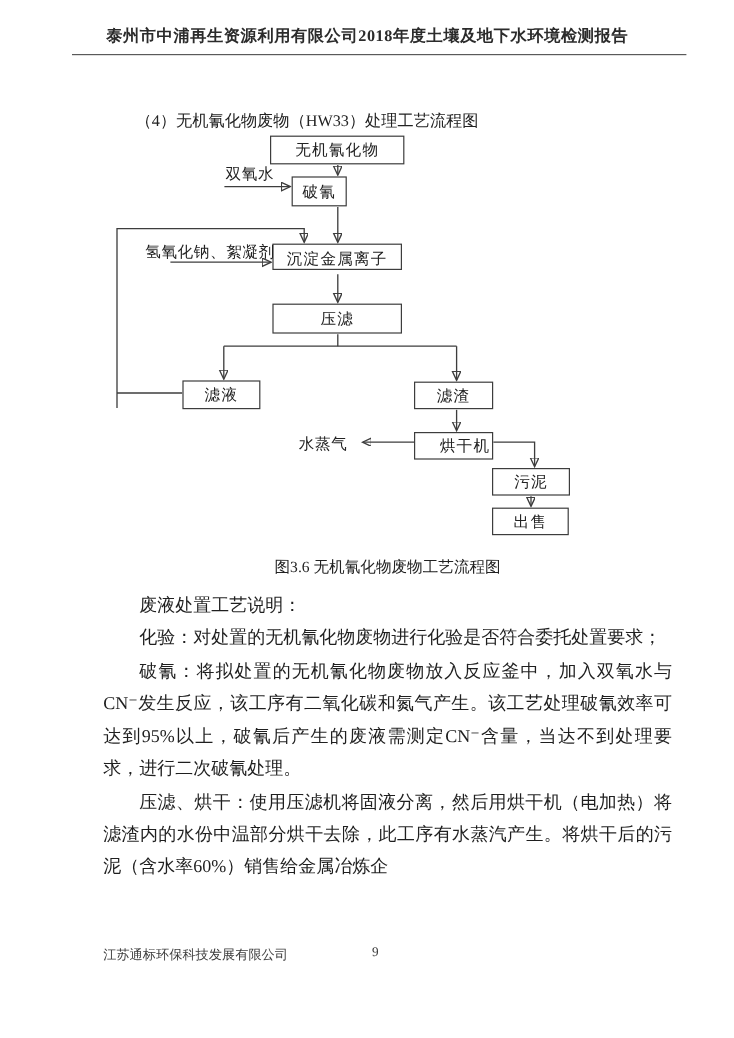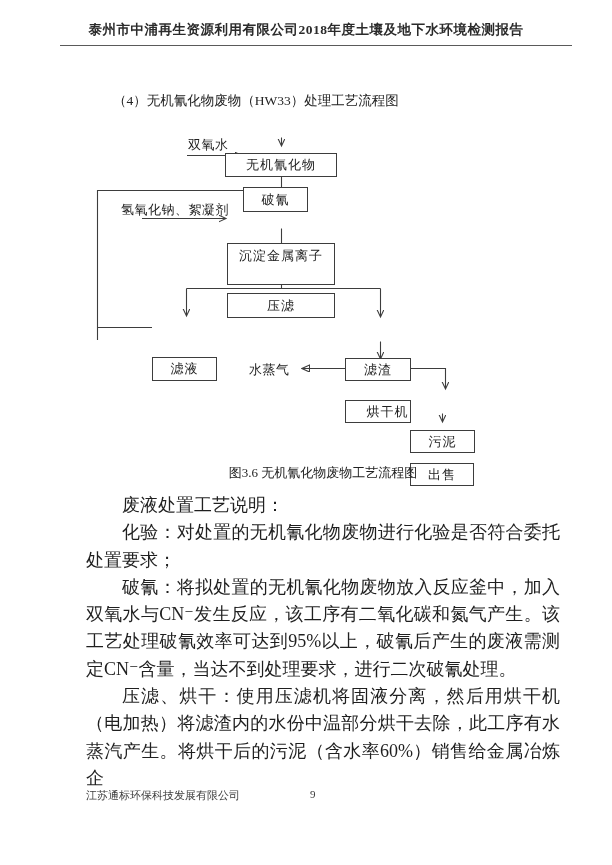--- a/index.html
+++ b/index.html
@@ -39,21 +39,20 @@
   .fc-svg path { stroke: #3d3d3d; stroke-width: 1.1; fill: none; }
   .fc-box {
     position: absolute;
     border: 1.1px solid #3d3d3d;
     background: #ffffff;
     font-size: 13px;
     color: #222222;
     text-align: center;
     box-sizing: border-box;
     letter-spacing: 1px;
-    margin-top: 40px;
   }
   .fc-label {
     position: absolute;
     font-size: 13px;
     color: #222222;
     white-space: nowrap;
     letter-spacing: 0.5px;
   }
   .figure-caption {
     position: absolute;
@@ -61,21 +60,21 @@
     text-align: center;
     font-size: 13px;
     color: #222222;
   }
   .body-text {
     position: absolute;
     top: 492px; left: 86px; width: 474px;
   }
   .body-text p {
     margin: 0;
-    font-size: 18px;
+    font-size: 15px;
     line-height: 27.3px;
     text-indent: 2em;
     text-align: justify;
     color: #1f1f1f;
   }
   .footer {
     position: absolute;
     top: 788px; left: 86px; width: 474px;
     font-size: 11px;
     color: #3c3c3c;
@@ -114,22 +113,22 @@
       <path d="M186.5,288.5 L380.5,288.5"></path>
       <path d="M186.5,288.5 L186.5,315.5" marker-end="url(#arr)"></path>
       <path d="M380.5,288.5 L380.5,316.5" marker-end="url(#arr)"></path>
       <path d="M380.5,341.5 L380.5,358.5" marker-end="url(#arr)"></path>
       <path d="M345,368.5 L302.5,368.5" marker-end="url(#arr)"></path>
       <path d="M411,368.5 L445.5,368.5 L445.5,388.5" marker-end="url(#arr)"></path>
       <path d="M442.5,413.5 L442.5,421.5" marker-end="url(#arr)"></path>
     </svg>
 
     <div class="fc-box" style="left:225px; top:113px; width:112px; height:24px; line-height:22px;">无机氰化物</div>
-    <div class="fc-box" style="left:243px; top:147px; width:65px; height:25px; line-height:23px;font-family:Liberation Serif, serif;">破氰</div>
-    <div class="fc-box" style="left:227px; top:203px; width:108px; height:42px; line-height:23px;">沉淀金属离子</div>
+    <div class="fc-box" style="left:243px; top:147px; width:46px; height:25px; line-height:23px;font-family:Liberation Serif, serif;">破氰</div>
+    <div class="fc-box" style="left:227px; top:203px; width:108px; height:22px; line-height:23px;">沉淀金属离子</div>
     <div class="fc-box" style="left:227px; top:253px; width:108px; height:25px; line-height:23px;">压滤</div>
     <div class="fc-box" style="left:152px; top:317px; width:65px; height:24px; line-height:22px;">滤液</div>
     <div class="fc-box" style="left:345px; top:318px; width:66px; height:23px; line-height:21px;">滤渣</div>
     <div class="fc-box" style="left:345px; top:360px; width:66px; height:23px; line-height:21px;padding-left:19px;">烘干机</div>
     <div class="fc-box" style="left:410px; top:390px; width:65px; height:23px; line-height:21px;">污泥</div>
     <div class="fc-box" style="left:410px; top:423px; width:64px; height:23px; line-height:21px;">出售</div>
 
     <div class="fc-label" style="left:188px; top:136px;">双氧水</div>
     <div class="fc-label" style="left:121px; top:201px;">氢氧化钠、絮凝剂</div>
     <div class="fc-label" style="left:249px; top:361px;">水蒸气</div>

